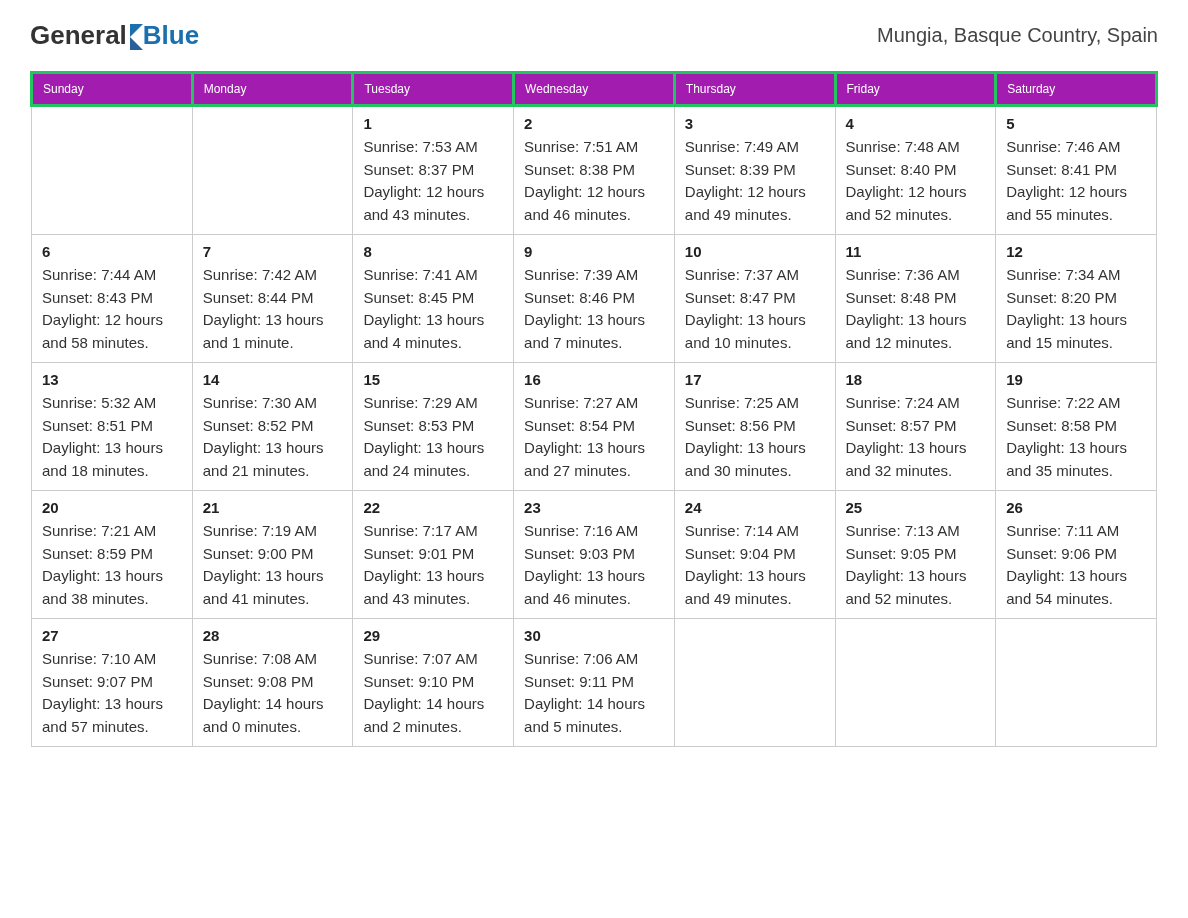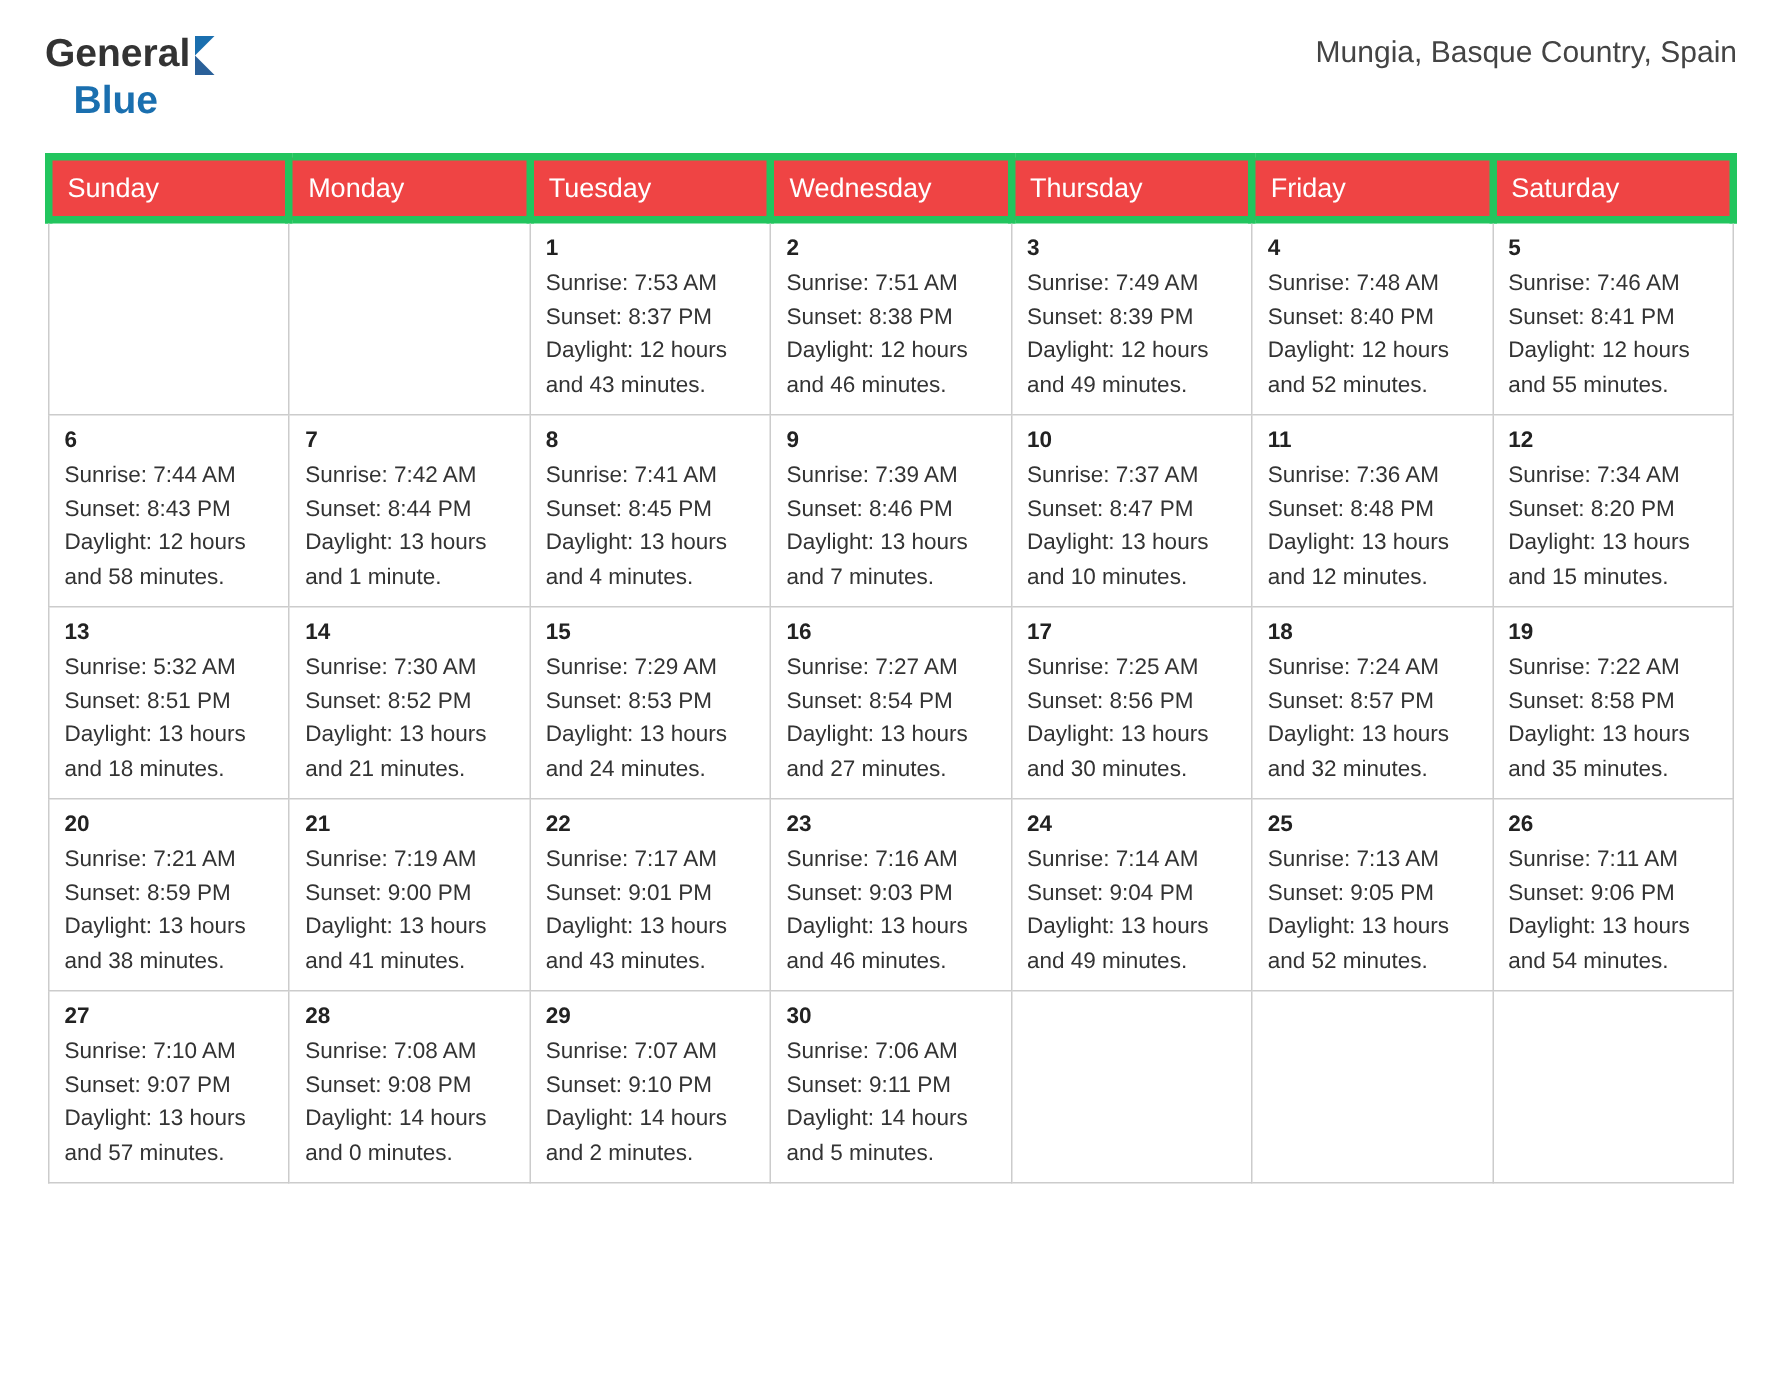--- a/index.html
+++ b/index.html
@@ -26,51 +26,50 @@
       font-weight: bold;
       color: #333;
     }
     .logo-text-blue {
       font-size: 26px;
       font-weight: bold;
       color: #1a6faf;
     }
     .logo-icon {
       display: flex;
-      flex-direction: column;
       align-items: flex-start;
     }
     .logo-line1 { display: flex; align-items: center; }
-    .logo-line2 { display: flex; align-items: center; margin-left: 19px; }
+    .logo-line2 { display: flex; align-items: center; }
     .title-section {
       text-align: right;
     }
     .month-title {
       font-size: 52px;
       font-weight: normal;
       color: #222;
       line-height: 1.1;
     }
     .location {
       font-size: 20px;
       color: #444;
       margin-top: 4px;
     }
     table {
       width: 100%;
       border-collapse: collapse;
     }
     th {
-      background-color: #ef4444;
+      background-color: #a21caf;
       color: #fff;
-      font-size: 18px;
+      font-size: 12px;
       font-weight: normal;
       padding: 8px 10px;
       text-align: left;
-      border: 5px solid #22c55e;
+      border: 3px solid #22c55e;
     }
     td {
       border: 1px solid #ccc;
       vertical-align: top;
       padding: 8px 10px;
       width: 14.28%;
       min-height: 90px;
     }
     .day-number {
       font-size: 15px;

